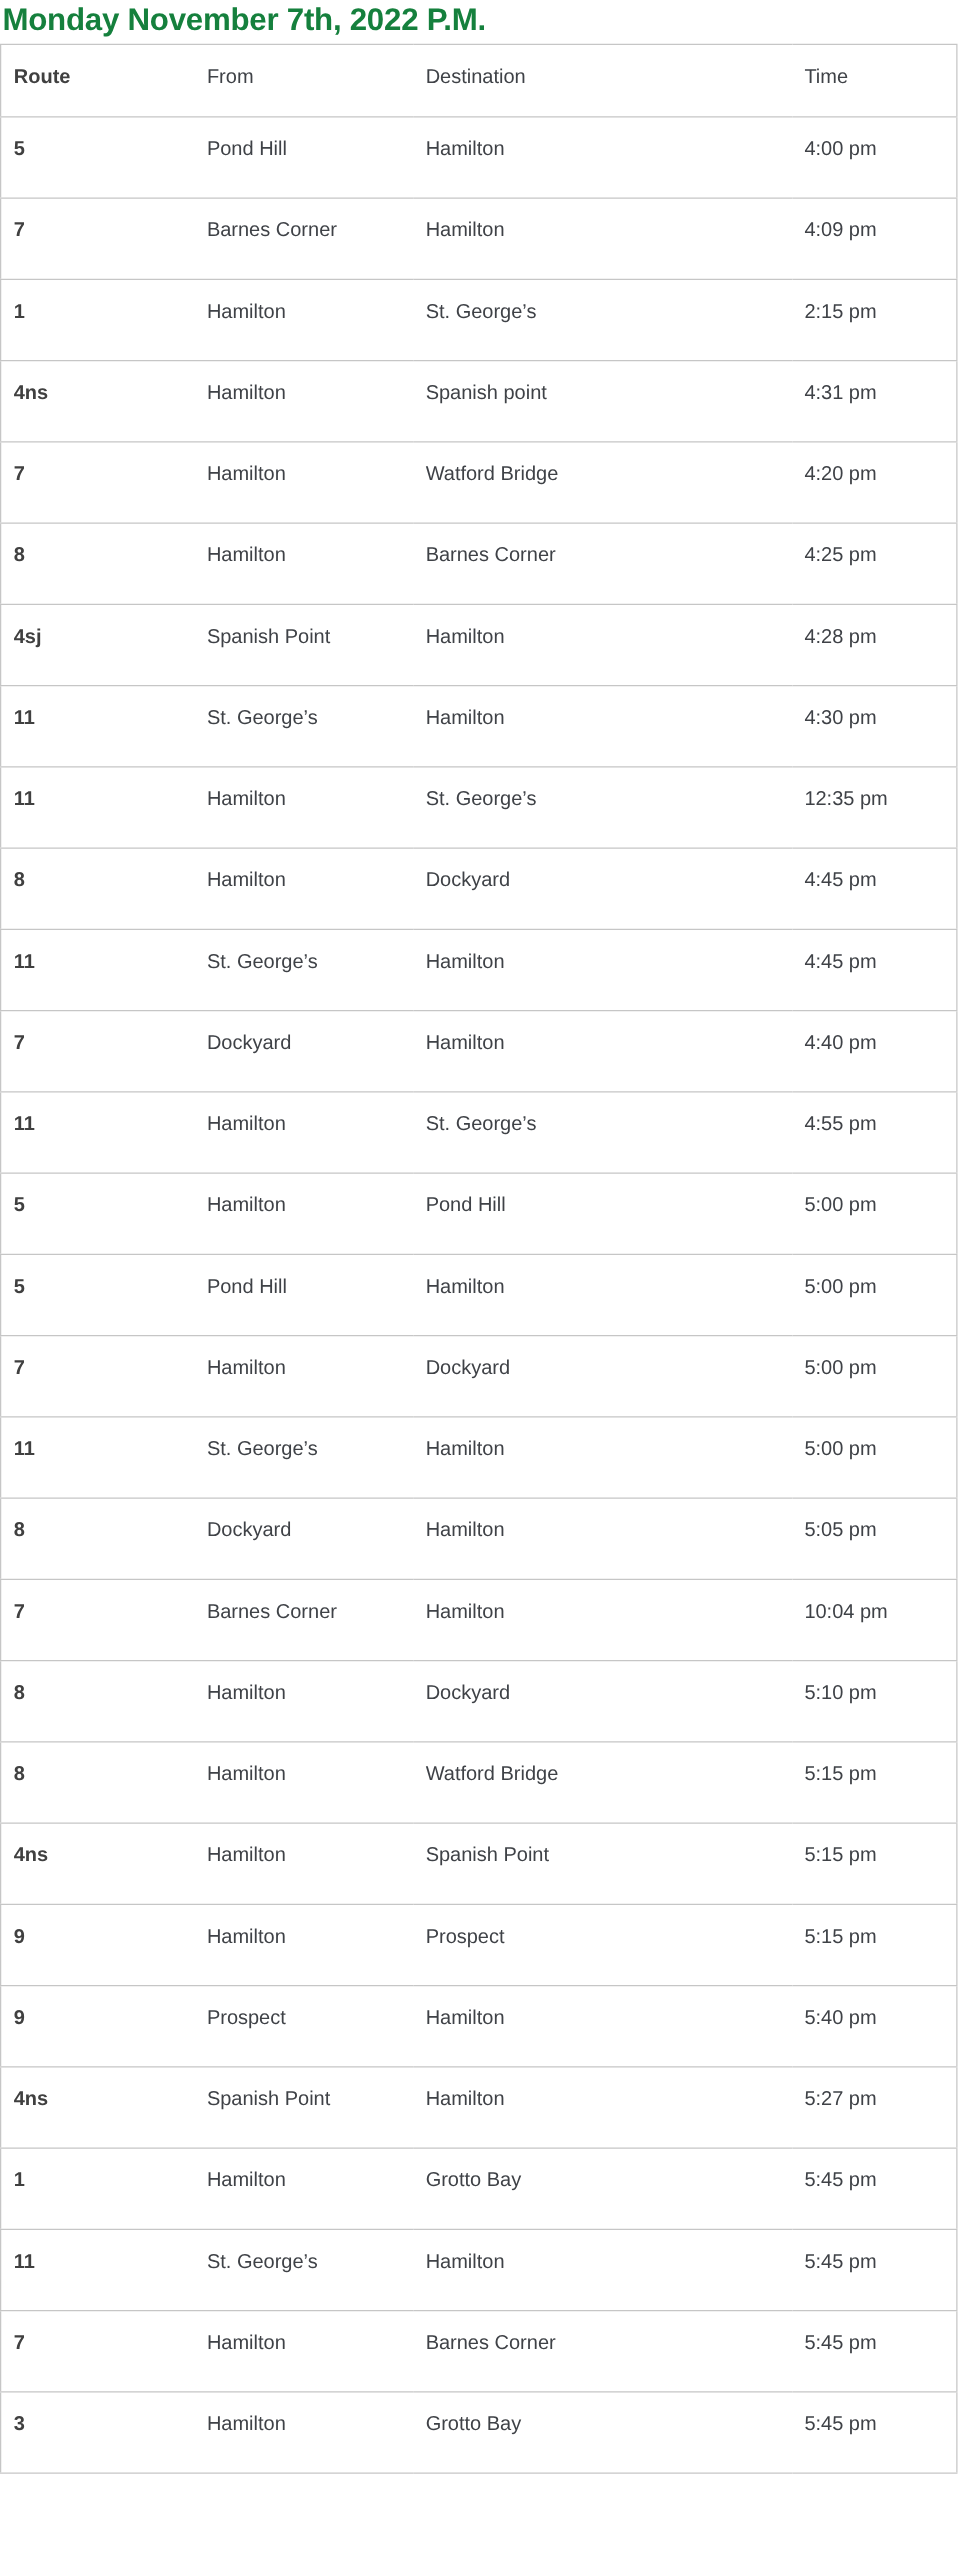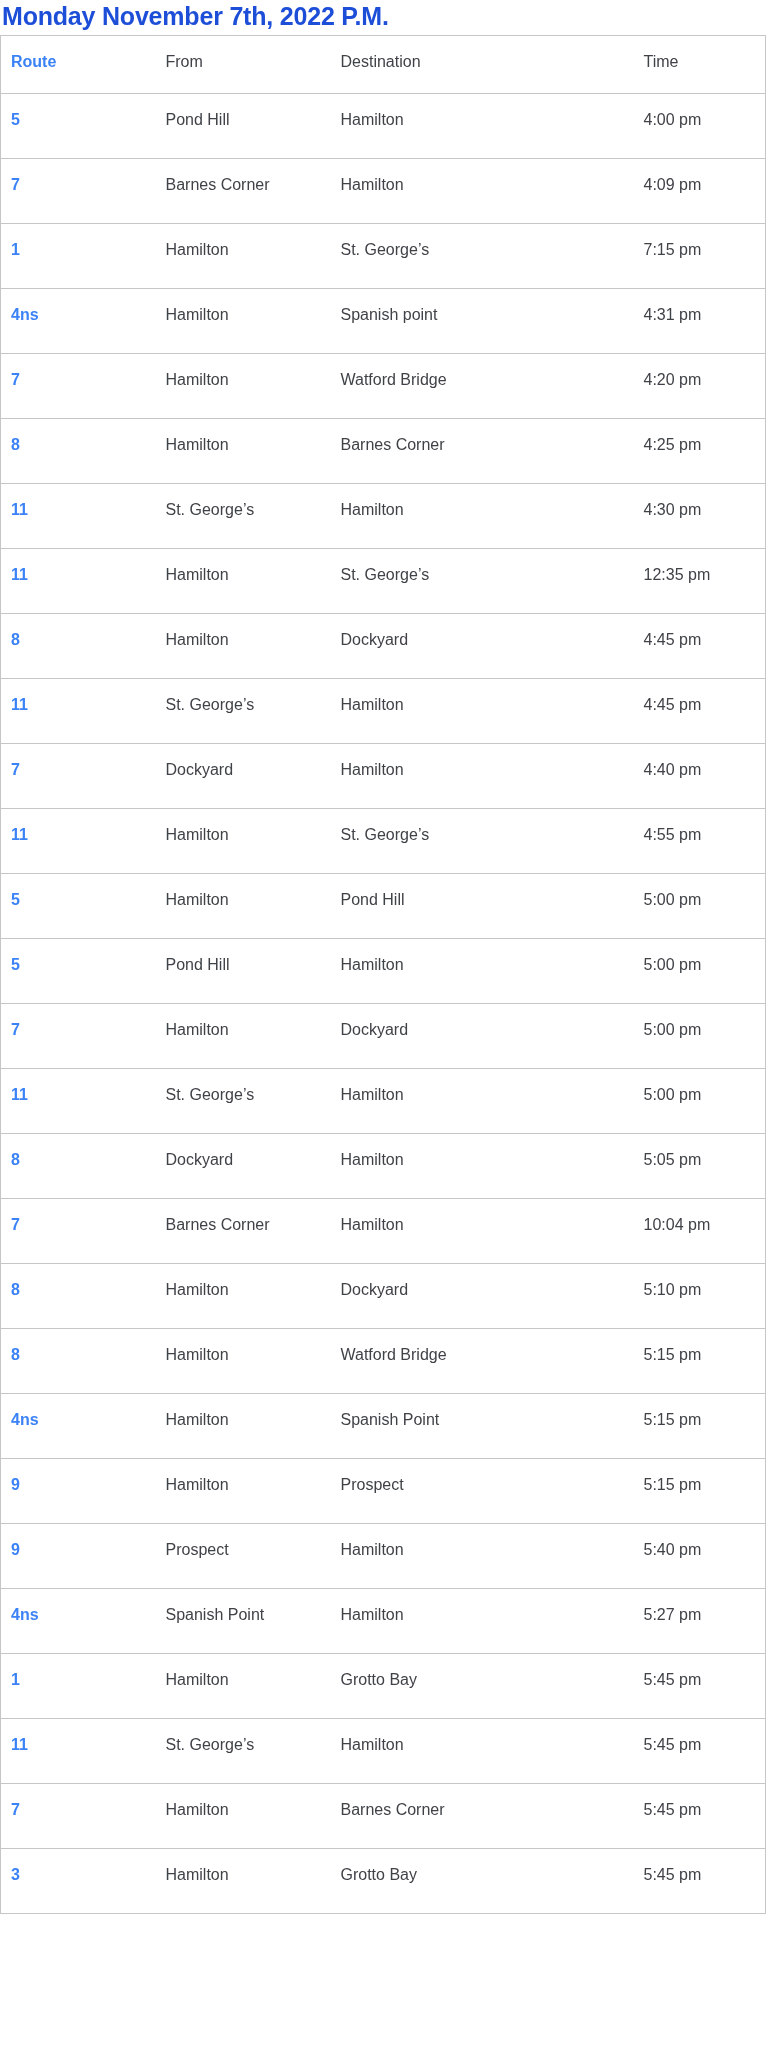--- a/index.html
+++ b/index.html
@@ -11,21 +11,21 @@
   body {
     font-family: "Liberation Sans", "DejaVu Sans", sans-serif;
     color: #3f4247;
     height: 2047px;
     overflow: hidden;
   }
   .page-title {
     font-size: 25px;
     line-height: 28px;
     font-weight: 700;
-    color: #1d4ed8;
+    color: #15803d;
     margin: 2px 0 5px 2px;
     letter-spacing: -0.2px;
   }
   table.schedule {
     border-collapse: collapse;
     width: 765px;
     table-layout: fixed;
     background: #ffffff;
   }
   table.schedule,
@@ -48,21 +48,21 @@
     color: #3f4247;
     padding: 17px 10px 0 10px;
     box-sizing: border-box;
     overflow: hidden;
     white-space: nowrap;
   }
   thead tr { height: 58px; }
   tbody tr { height: 65px; }
   th.col-route, td.col-route {
     font-weight: 700;
-    color: #3b82f6;
+    color: #404040;
   }
 </style>
 </head>
 <body>
 
 <h1 class="page-title">Monday November 7th, 2022 P.M.</h1>
 
 <table class="schedule">
   <colgroup>
     <col class="c-route">
@@ -88,39 +88,45 @@
       <tr>
         <td class="col-route">7</td>
         <td class="col-from">Barnes Corner</td>
         <td class="col-dest">Hamilton</td>
         <td class="col-time">4:09 pm</td>
       </tr>
       <tr>
         <td class="col-route">1</td>
         <td class="col-from">Hamilton</td>
         <td class="col-dest">St. George’s</td>
-        <td class="col-time">7:15 pm</td>
+        <td class="col-time">2:15 pm</td>
       </tr>
       <tr>
         <td class="col-route">4ns</td>
         <td class="col-from">Hamilton</td>
         <td class="col-dest">Spanish point</td>
         <td class="col-time">4:31 pm</td>
       </tr>
       <tr>
         <td class="col-route">7</td>
         <td class="col-from">Hamilton</td>
         <td class="col-dest">Watford Bridge</td>
         <td class="col-time">4:20 pm</td>
       </tr>
       <tr>
         <td class="col-route">8</td>
         <td class="col-from">Hamilton</td>
         <td class="col-dest">Barnes Corner</td>
         <td class="col-time">4:25 pm</td>
+      </tr>
+      <tr>
+        <td class="col-route">4sj</td>
+        <td class="col-from">Spanish Point</td>
+        <td class="col-dest">Hamilton</td>
+        <td class="col-time">4:28 pm</td>
       </tr>
       <tr>
         <td class="col-route">11</td>
         <td class="col-from">St. George’s</td>
         <td class="col-dest">Hamilton</td>
         <td class="col-time">4:30 pm</td>
       </tr>
       <tr>
         <td class="col-route">11</td>
         <td class="col-from">Hamilton</td>

